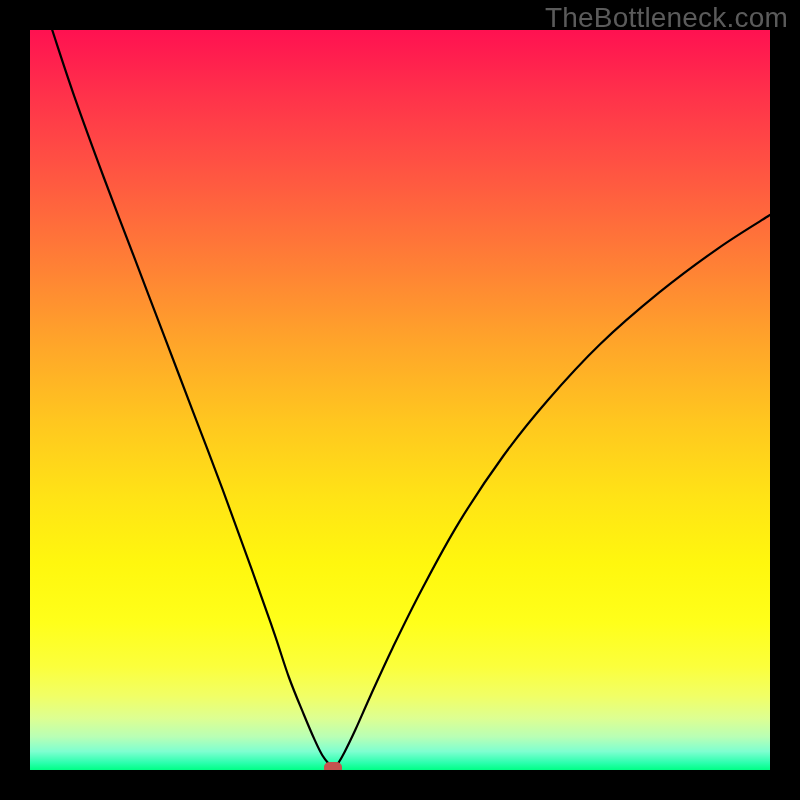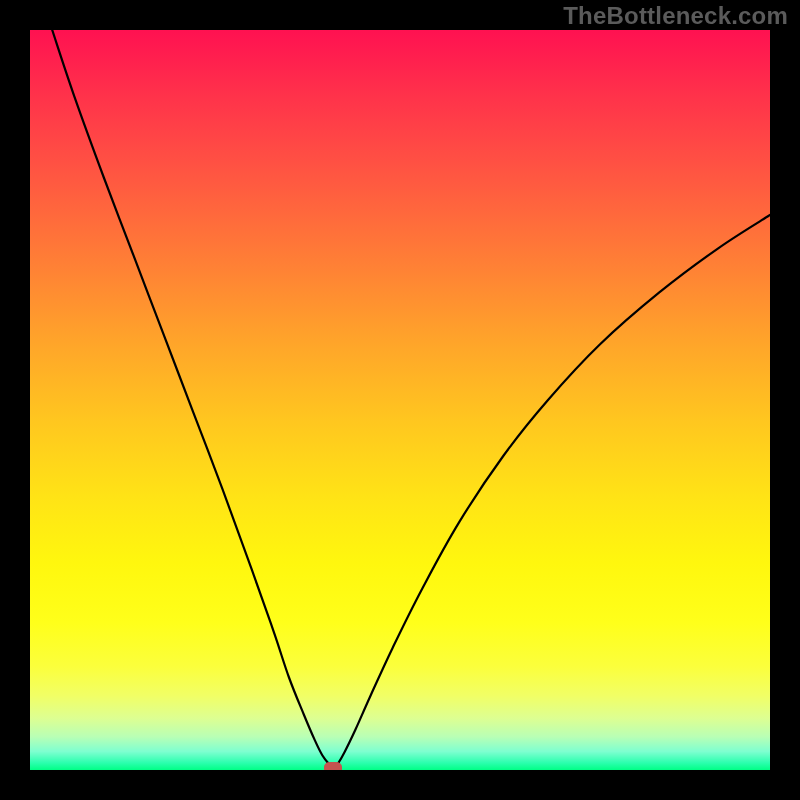--- a/index.html
+++ b/index.html
@@ -15,22 +15,22 @@
     position: relative;
     width: 800px;
     height: 800px;
     background: #000;
   }
   .watermark {
     position: absolute;
     top: 2px;
     right: 12px;
     color: #5b5b5b;
-    font-size: 24px;
-    font-weight: 700;
+    font-size: 28px;
+    font-weight: 400;
     letter-spacing: 0.2px;
     z-index: 10;
   }
   .plot-area {
     position: absolute;
     left: 30px;
     top: 30px;
     width: 740px;
     height: 740px;
     overflow: hidden;

